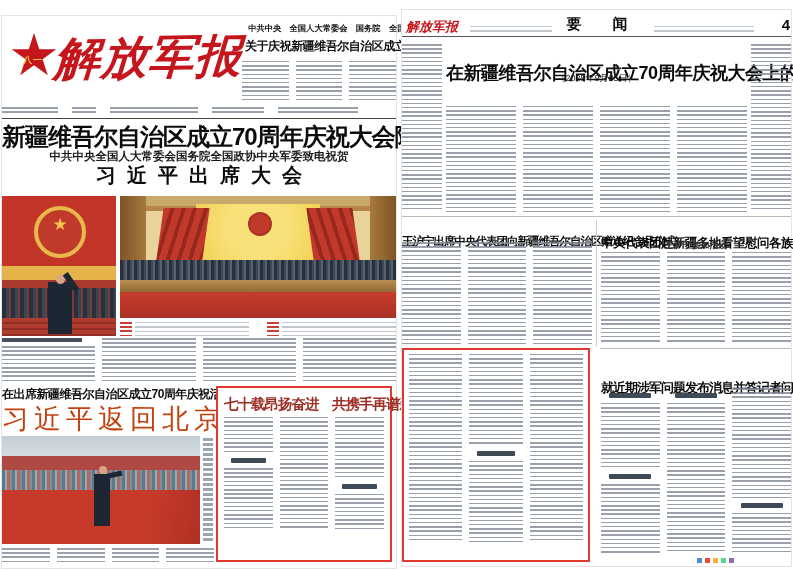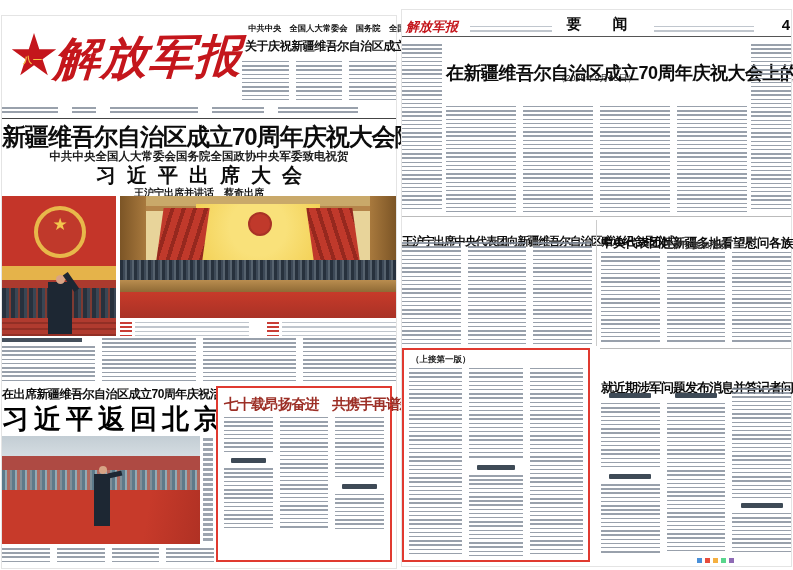--- a/index.html
+++ b/index.html
@@ -71,21 +71,21 @@
 
   .caps{left:118px;top:306px;width:276px;height:14px;display:flex;gap:18px;}
   .cap{flex:1;display:flex;gap:3px;align-items:stretch;}
   .cap .chip{width:12px;height:100%;background-image:repeating-linear-gradient(to bottom,rgba(196,40,32,.9) 0 1.5px,transparent 1.5px 4.2px);}
   .cap .gk-lt{flex:1;}
 
   .midbody{left:0;top:322px;width:394px;height:44px;}
 
   
   .ret-kicker{left:0;top:370px;width:212px;font-size:12px;font-weight:900;color:#0d0d0d;white-space:nowrap;letter-spacing:-.5px;}
-  .ret-head{left:0;top:385px;width:212px;font-size:27px;font-weight:700;letter-spacing:5px;color:#000000;white-space:nowrap;}
+  .ret-head{left:0;top:385px;width:212px;font-size:27px;font-weight:400;letter-spacing:5px;color:#c2410c;white-space:nowrap;}
   .photo-return{left:0;top:420px;width:198px;height:108px;background:#c9d2d8;}
   .pr-sky{position:absolute;left:0;top:0;width:100%;height:20px;background:linear-gradient(180deg,#c3cdd4,#d4dce1);}
   .pr-bld{position:absolute;left:0;top:20px;width:100%;height:14px;background:#ae4a43;}
   .pr-crowd{position:absolute;left:0;top:34px;width:100%;height:20px;
     background:repeating-linear-gradient(90deg,#5d7a8a 0 3px,#93a9b3 3px 5px,#b0695f 5px 8px,#7f8f98 8px 10px);}
   .pr-carpet{position:absolute;left:0;top:54px;width:100%;height:54px;background:linear-gradient(100deg,#c73a2a 0 72%,#b03124 100%);}
   .pr-fig{position:absolute;left:92px;top:38px;width:16px;height:52px;background:#1d2733;}
   .pr-head{position:absolute;left:97px;top:30px;width:8px;height:8px;border-radius:50%;background:#d8a486;}
   .pr-arm{position:absolute;left:106px;top:36px;width:14px;height:5px;background:#1d2733;transform:rotate(-12deg);}
   .vcap{left:201px;top:422px;width:10px;height:104px;
@@ -160,21 +160,20 @@
       <div class="chip gk" style="width:24px"></div>
       <div class="chip gk" style="width:88px"></div>
       <div class="chip gk" style="width:52px"></div>
       <div class="chip gk" style="width:80px"></div>
     </div>
     <div class="abs rule-top"></div>
 
     <h2 class="abs banner">新疆维吾尔自治区成立70周年庆祝大会隆重举行</h2>
     <div class="abs sub2">习近平出席大会</div>
     <div class="abs sub1">中共中央全国人大常委会国务院全国政协中央军委致电祝贺</div>
-    <div class="abs sub3">王沪宁出席并讲话　蔡奇出席</div>
 
     <figure class="abs photo photo-emblem">
       <div class="pe-emblem">
           <div class="st">★</div>
         </div>
       <div class="pe-people"></div>
       <div class="pe-steps"></div>
       <div class="pe-fig"></div>
       <div class="pe-head"></div>
       <div class="pe-arm"></div>
@@ -283,21 +282,20 @@
 
     <h3 class="abs visit-head">中央代表团赴新疆多地看望慰问各族干部群众</h3>
     <div class="abs visit-sub">王沪宁参加活动</div>
     <div class="abs cols visit-cols">
       <div class="col gk"></div>
       <div class="col gk"></div>
       <div class="col gk"></div>
     </div>
 
     <aside class="abs cont-box">
-      <div class="cont-marker">（上接第一版）</div>
       <div class="cols cont-cols">
         <div class="col gk"></div>
         <div class="col colstack">
           <div class="gk" style="height:92px"></div>
           <div class="subbar"></div>
           <div class="gk fillgk"></div>
         </div>
         <div class="col gk"></div>
       </div>
     </aside>

